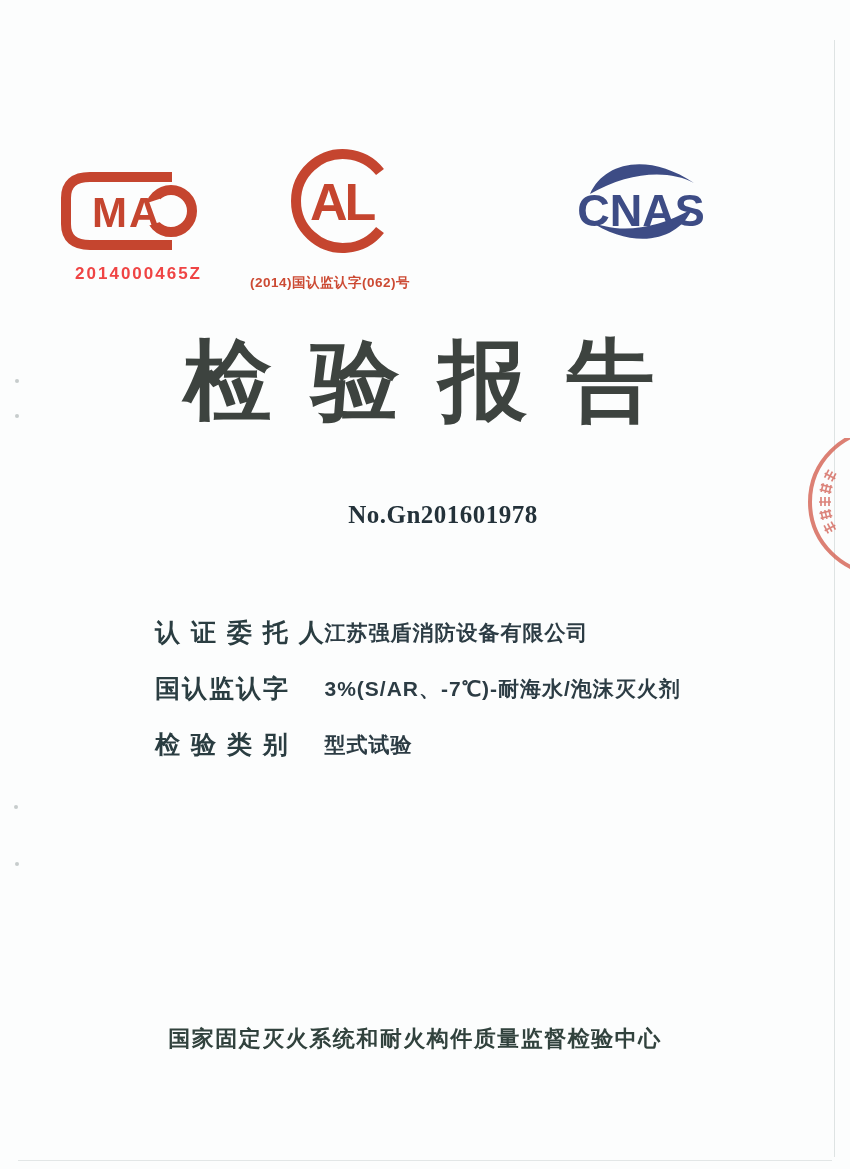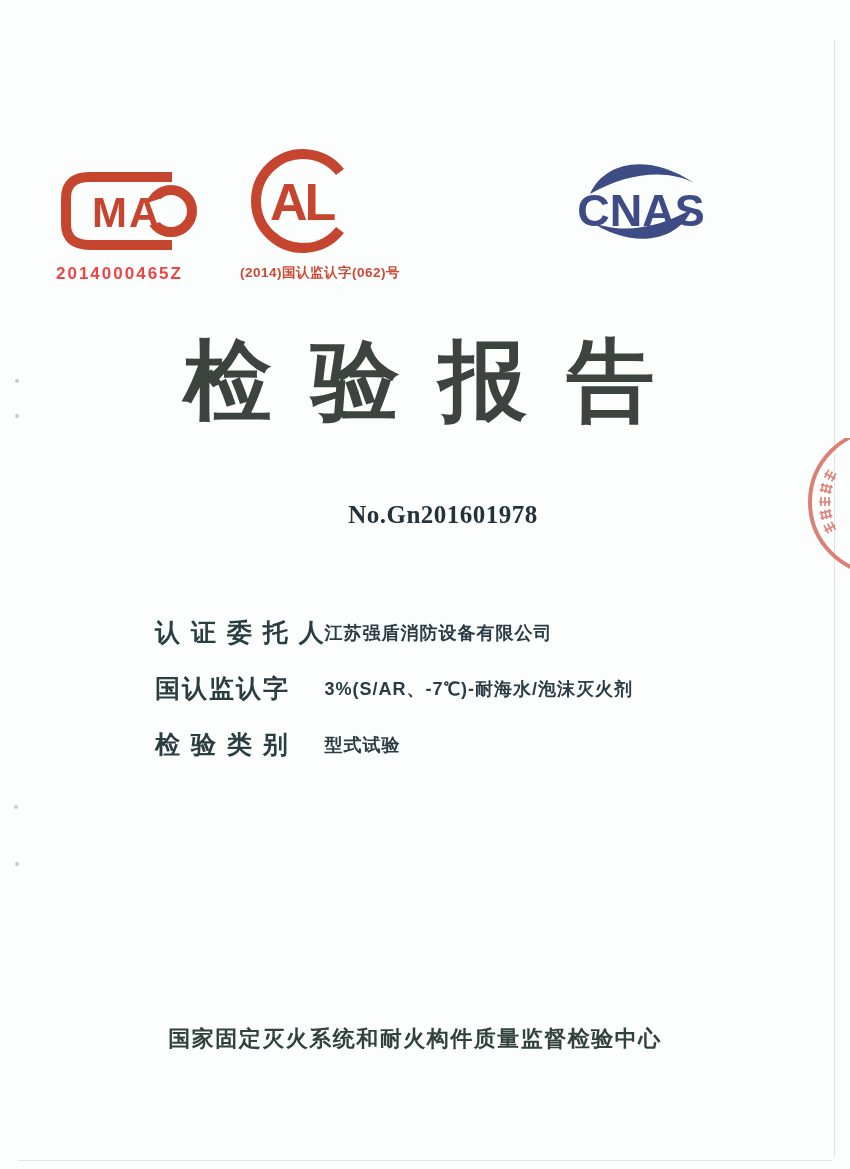--- a/index.html
+++ b/index.html
@@ -10,25 +10,25 @@
     background:#fcfdfd;
     overflow:hidden;
     font-family:"Liberation Sans",sans-serif;
   }
   
   .edge-right{position:absolute;right:15px;top:40px;bottom:12px;width:1px;background:rgba(165,178,178,.35);}
   .edge-bottom{position:absolute;left:18px;right:18px;bottom:8px;height:1px;background:rgba(165,178,178,.30);}
   .speck{position:absolute;width:4px;height:4px;border-radius:50%;background:#9aa4a4;opacity:.55;}
 
   
-  .logo-block{position:absolute;text-align:left;}
+  .logo-block{position:absolute;text-align:right;}
   .cma-block{left:56px;top:166px;width:146px;}
   .cma-code{margin-top:4px;font-size:17px;font-weight:bold;letter-spacing:2px;color:#ef4444;}
   .cal-block{left:240px;top:148px;width:170px;}
-  .cal-code{margin-top:2px;font-size:13.5px;font-weight:bold;color:#cc4a33;letter-spacing:.5px;white-space:nowrap;}
+  .cal-code{margin-top:12px;font-size:13.5px;font-weight:bold;color:#cc4a33;letter-spacing:.5px;white-space:nowrap;}
   .ilac-block{left:428px;top:136px;width:128px;}
   .cnas-block{left:576px;top:150px;width:130px;}
   .accred-block{position:absolute;left:692px;top:142px;width:150px;text-align:left;}
   .accred-line{font-size:15px;font-weight:bold;color:#3d4c85;line-height:21px;letter-spacing:1px;white-space:nowrap;}
 
   
   .doc-title{
     position:absolute;left:0;right:0;top:322px;text-align:center;
     font-size:88px;font-weight:900;color:#3d433f;
     letter-spacing:.45em;text-indent:.45em;
@@ -47,21 +47,21 @@
 
   
   .fields{position:absolute;left:155px;top:616px;width:620px;}
   .field-row{height:34px;margin-bottom:22px;white-space:nowrap;}
   .field-label{
     display:inline-block;width:152px;vertical-align:middle;
     font-size:25px;font-weight:bold;color:#2a3d41;letter-spacing:2px;
   }
   .field-value{
     display:inline-block;margin-left:13px;vertical-align:middle;
-    font-size:18px;font-weight:bold;color:#2c3c44;letter-spacing:1px;
+    font-size:21px;font-weight:bold;color:#2c3c44;letter-spacing:1px;
   }
 
   
   .footer-org{
     position:absolute;left:0;right:0;top:1024px;text-align:center;
     font-size:22px;font-weight:bold;color:#31423d;letter-spacing:1.5px;
     transform:translateX(-10px);
   }
 </style>
 </head>

